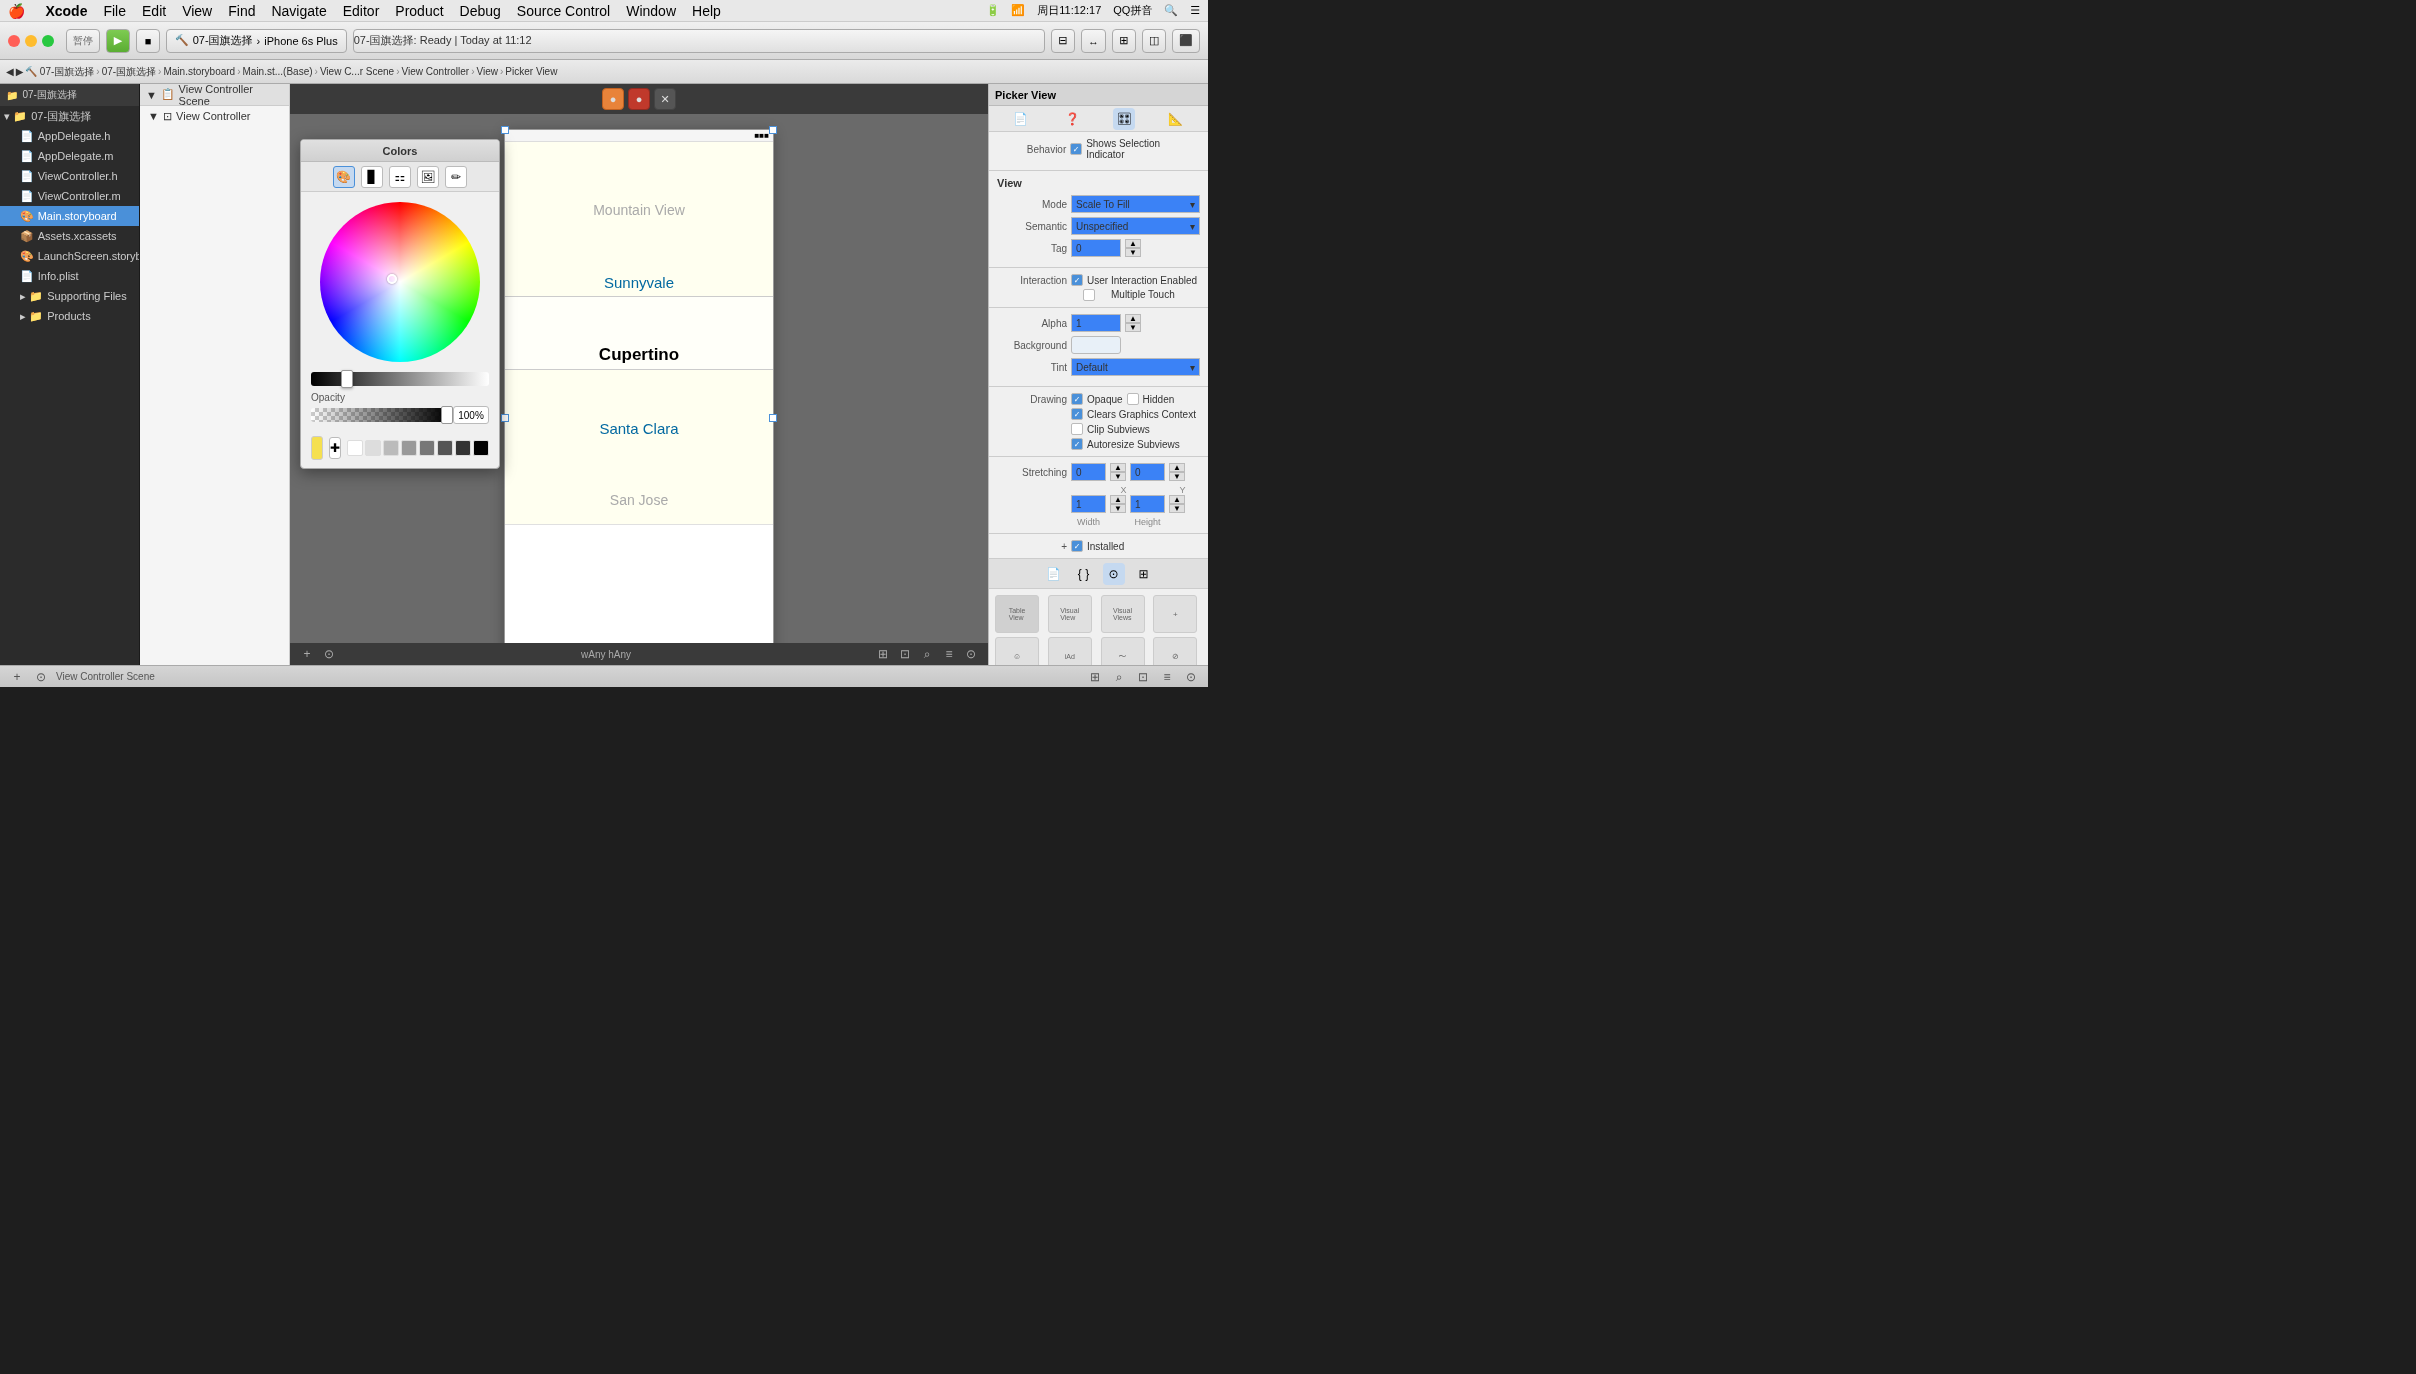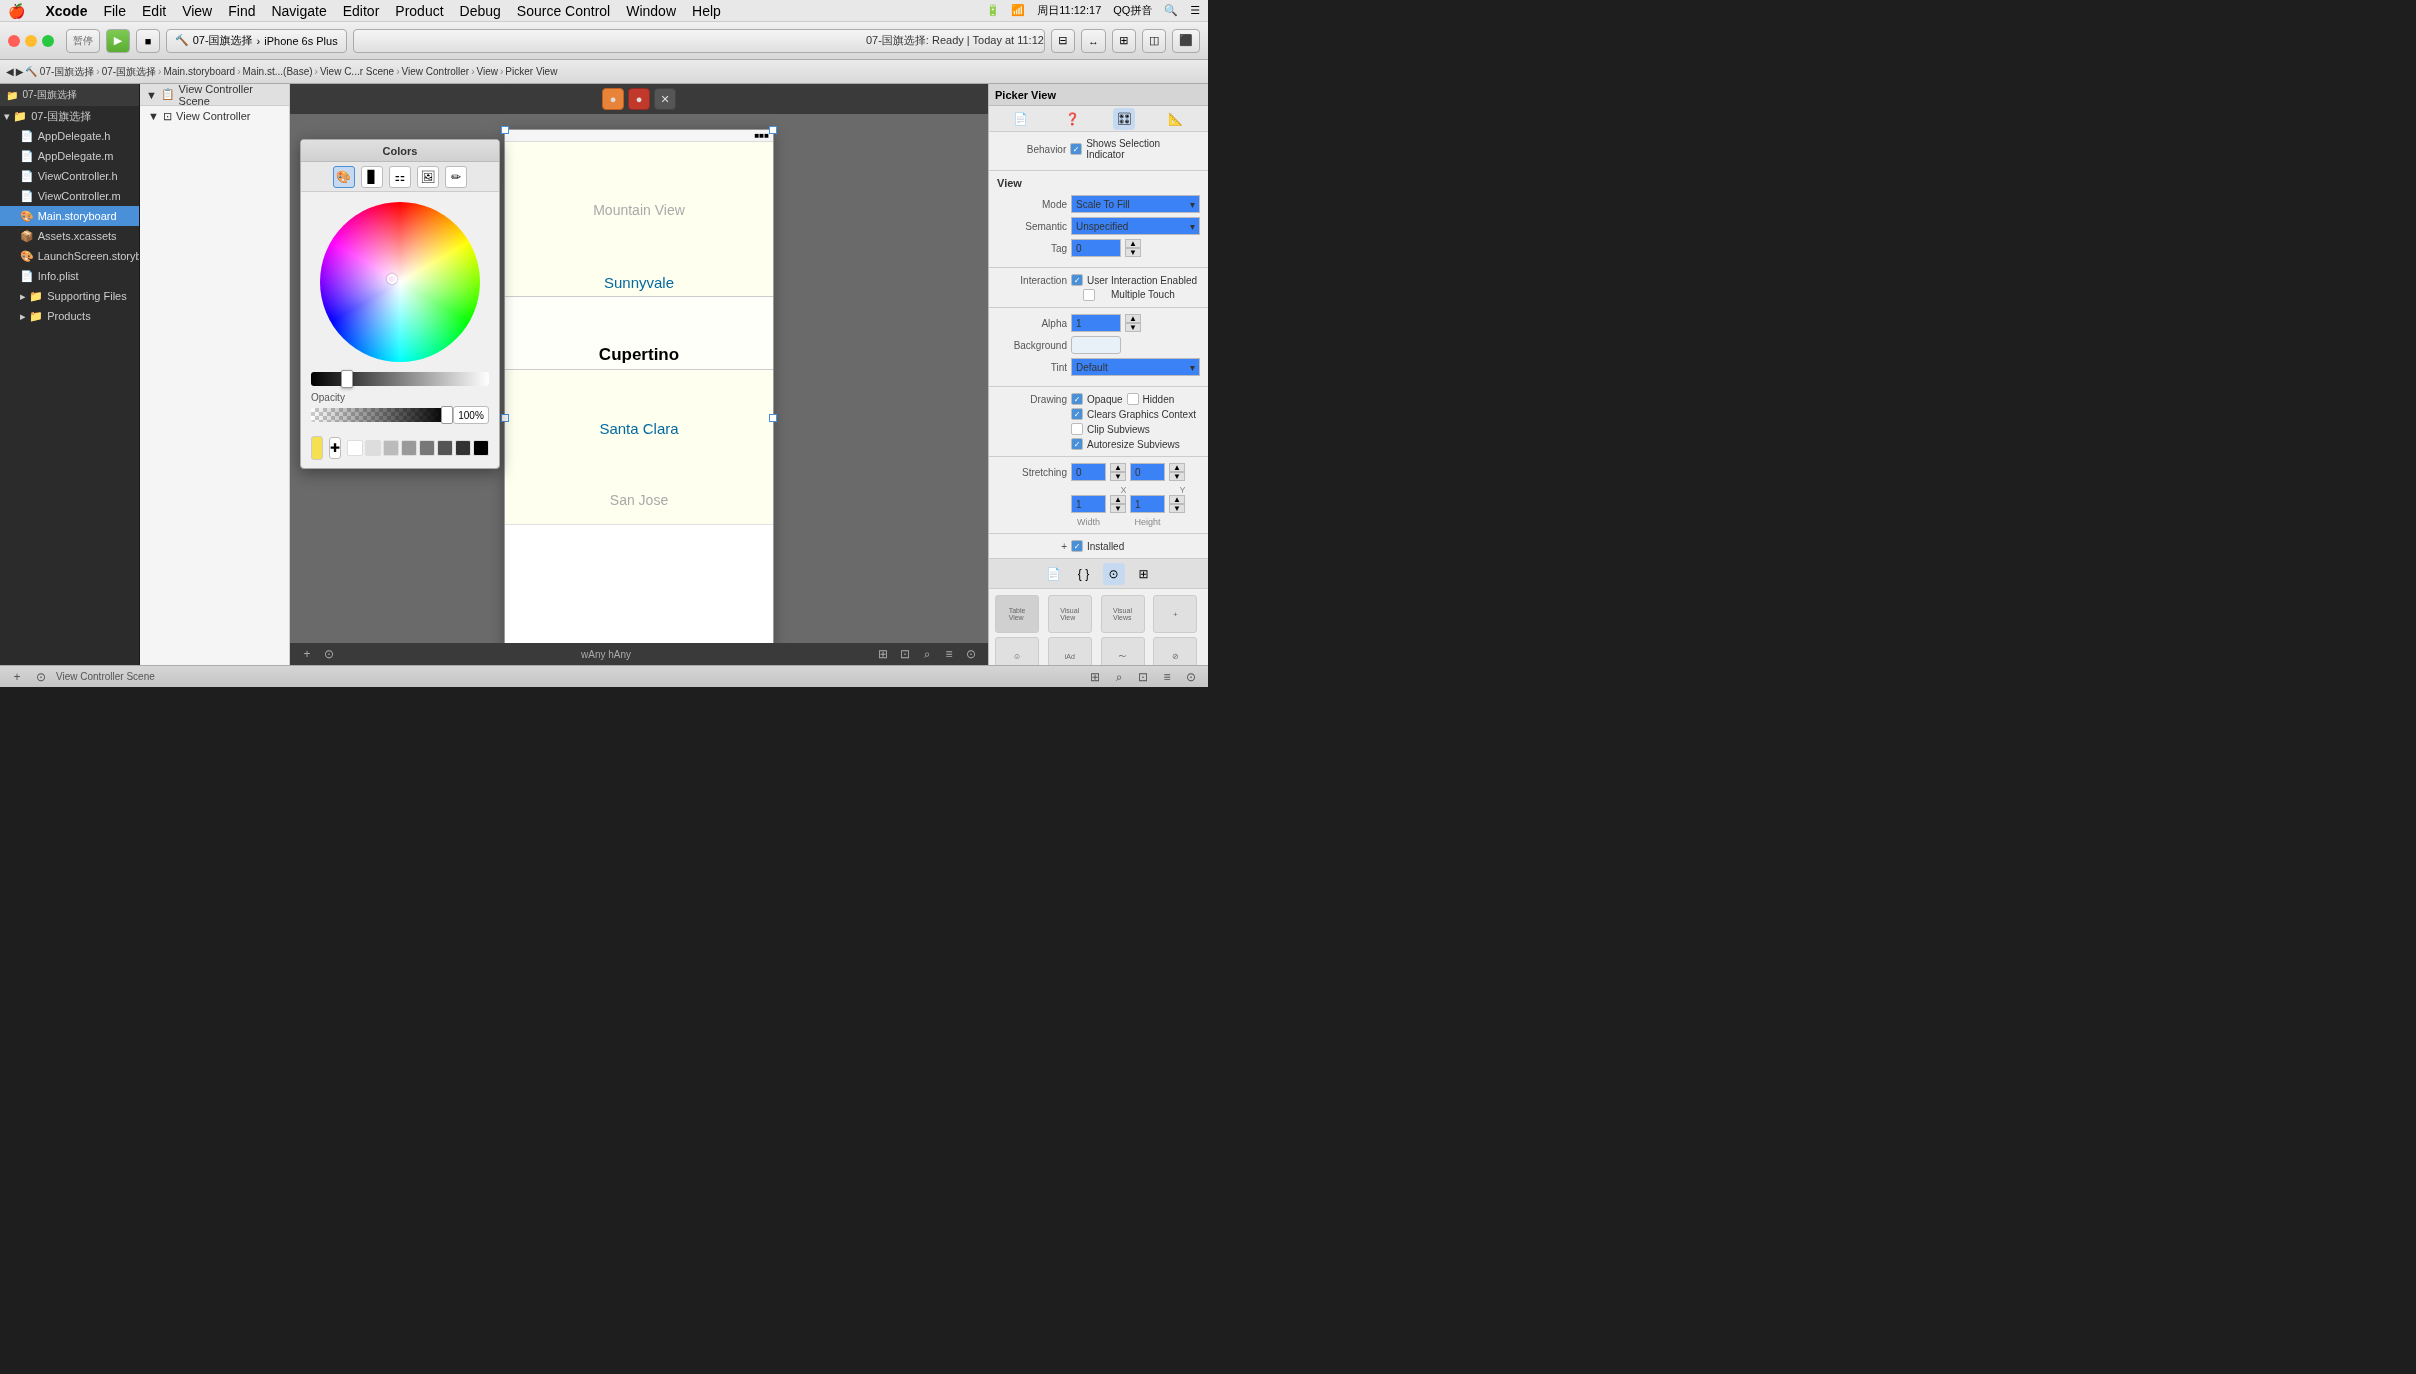--- a/index.html
+++ b/index.html
@@ -87,21 +87,21 @@
       font-size: 11px;
     }
     .status-bar-xcode {
       flex: 1;
       height: 24px;
       background: linear-gradient(to bottom, #f5f5f5, #e0e0e0);
       border: 1px solid #aaa;
       border-radius: 4px;
       display: flex;
       align-items: center;
-      justify-content: flex-end;
+      justify-content: flex-start;
       font-size: 11px;
       color: #333;
     }
 
     
     .breadcrumb-bar {
       height: 24px;
       background: linear-gradient(to bottom, #ebebeb, #d9d9d9);
       border-bottom: 1px solid #aaa;
       display: flex;

